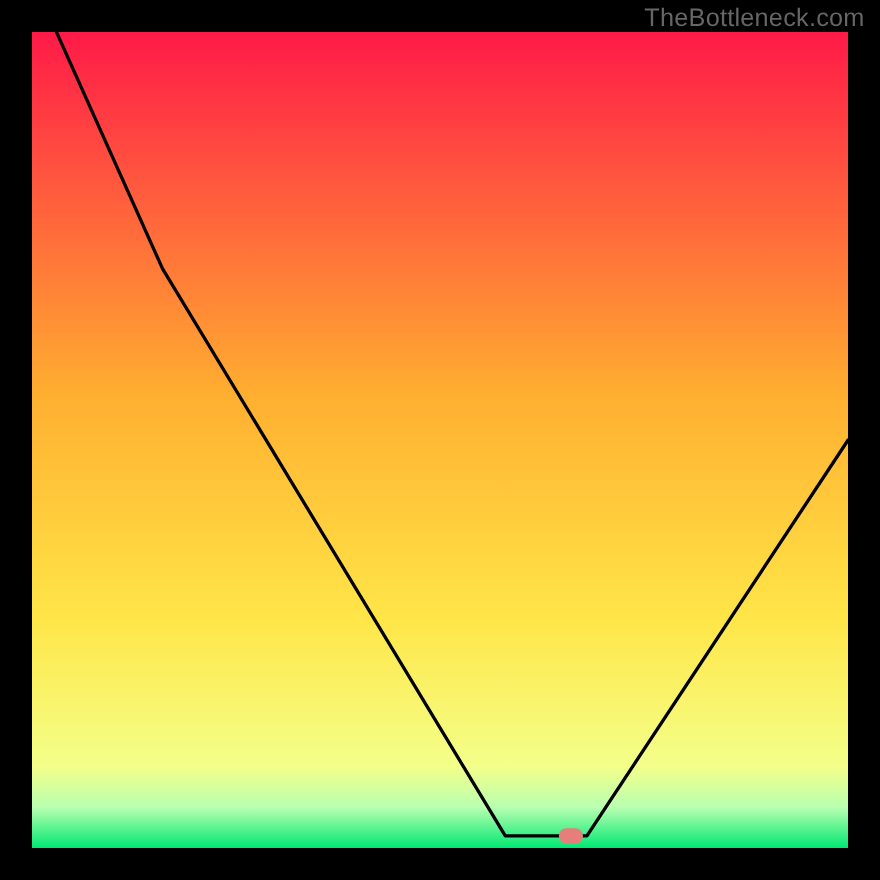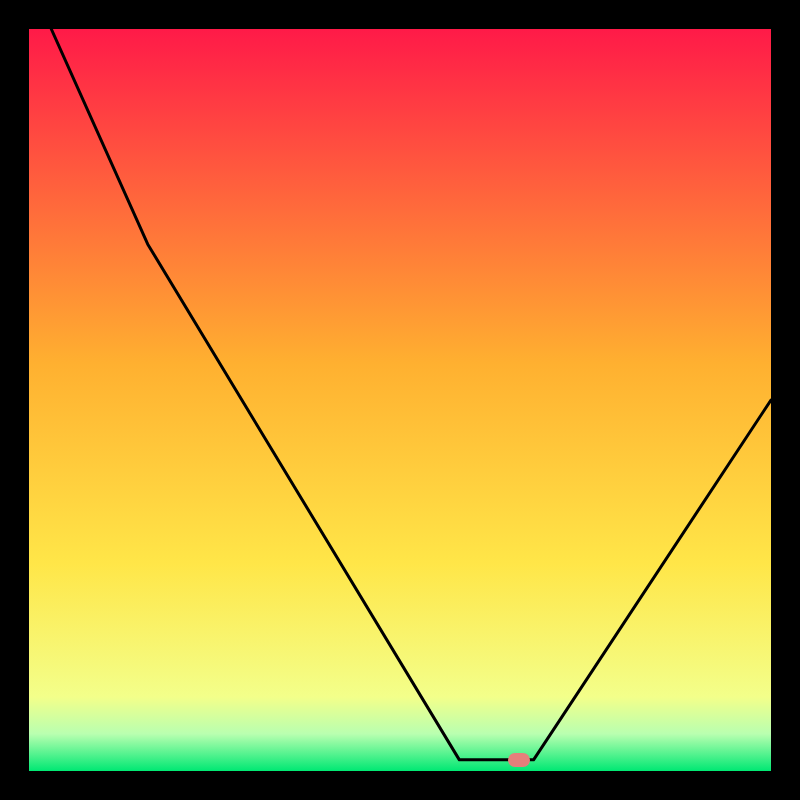--- a/index.html
+++ b/index.html
@@ -52,20 +52,21 @@
     border-radius: 7px;
     z-index: 25;
     transform: translate(-50%, -50%);
   }
 </style>
 </head>
 <body>
 
 <div class="chart-wrap">
 
+  <div class="watermark">TheBottleneck.com</div>
 
   <svg class="plot" viewBox="0 0 742 742" preserveAspectRatio="none">
     <defs>
       <linearGradient id="bg-grad" x1="0" y1="0" x2="0" y2="1">
 
       <stop offset="0%" stop-color="#ff1a48"></stop>
           <stop offset="45%" stop-color="#ffb030"></stop>
           <stop offset="72%" stop-color="#ffe648"></stop>
           <stop offset="90%" stop-color="#f3ff8a"></stop>
           <stop offset="95%" stop-color="#b9ffb0"></stop>

